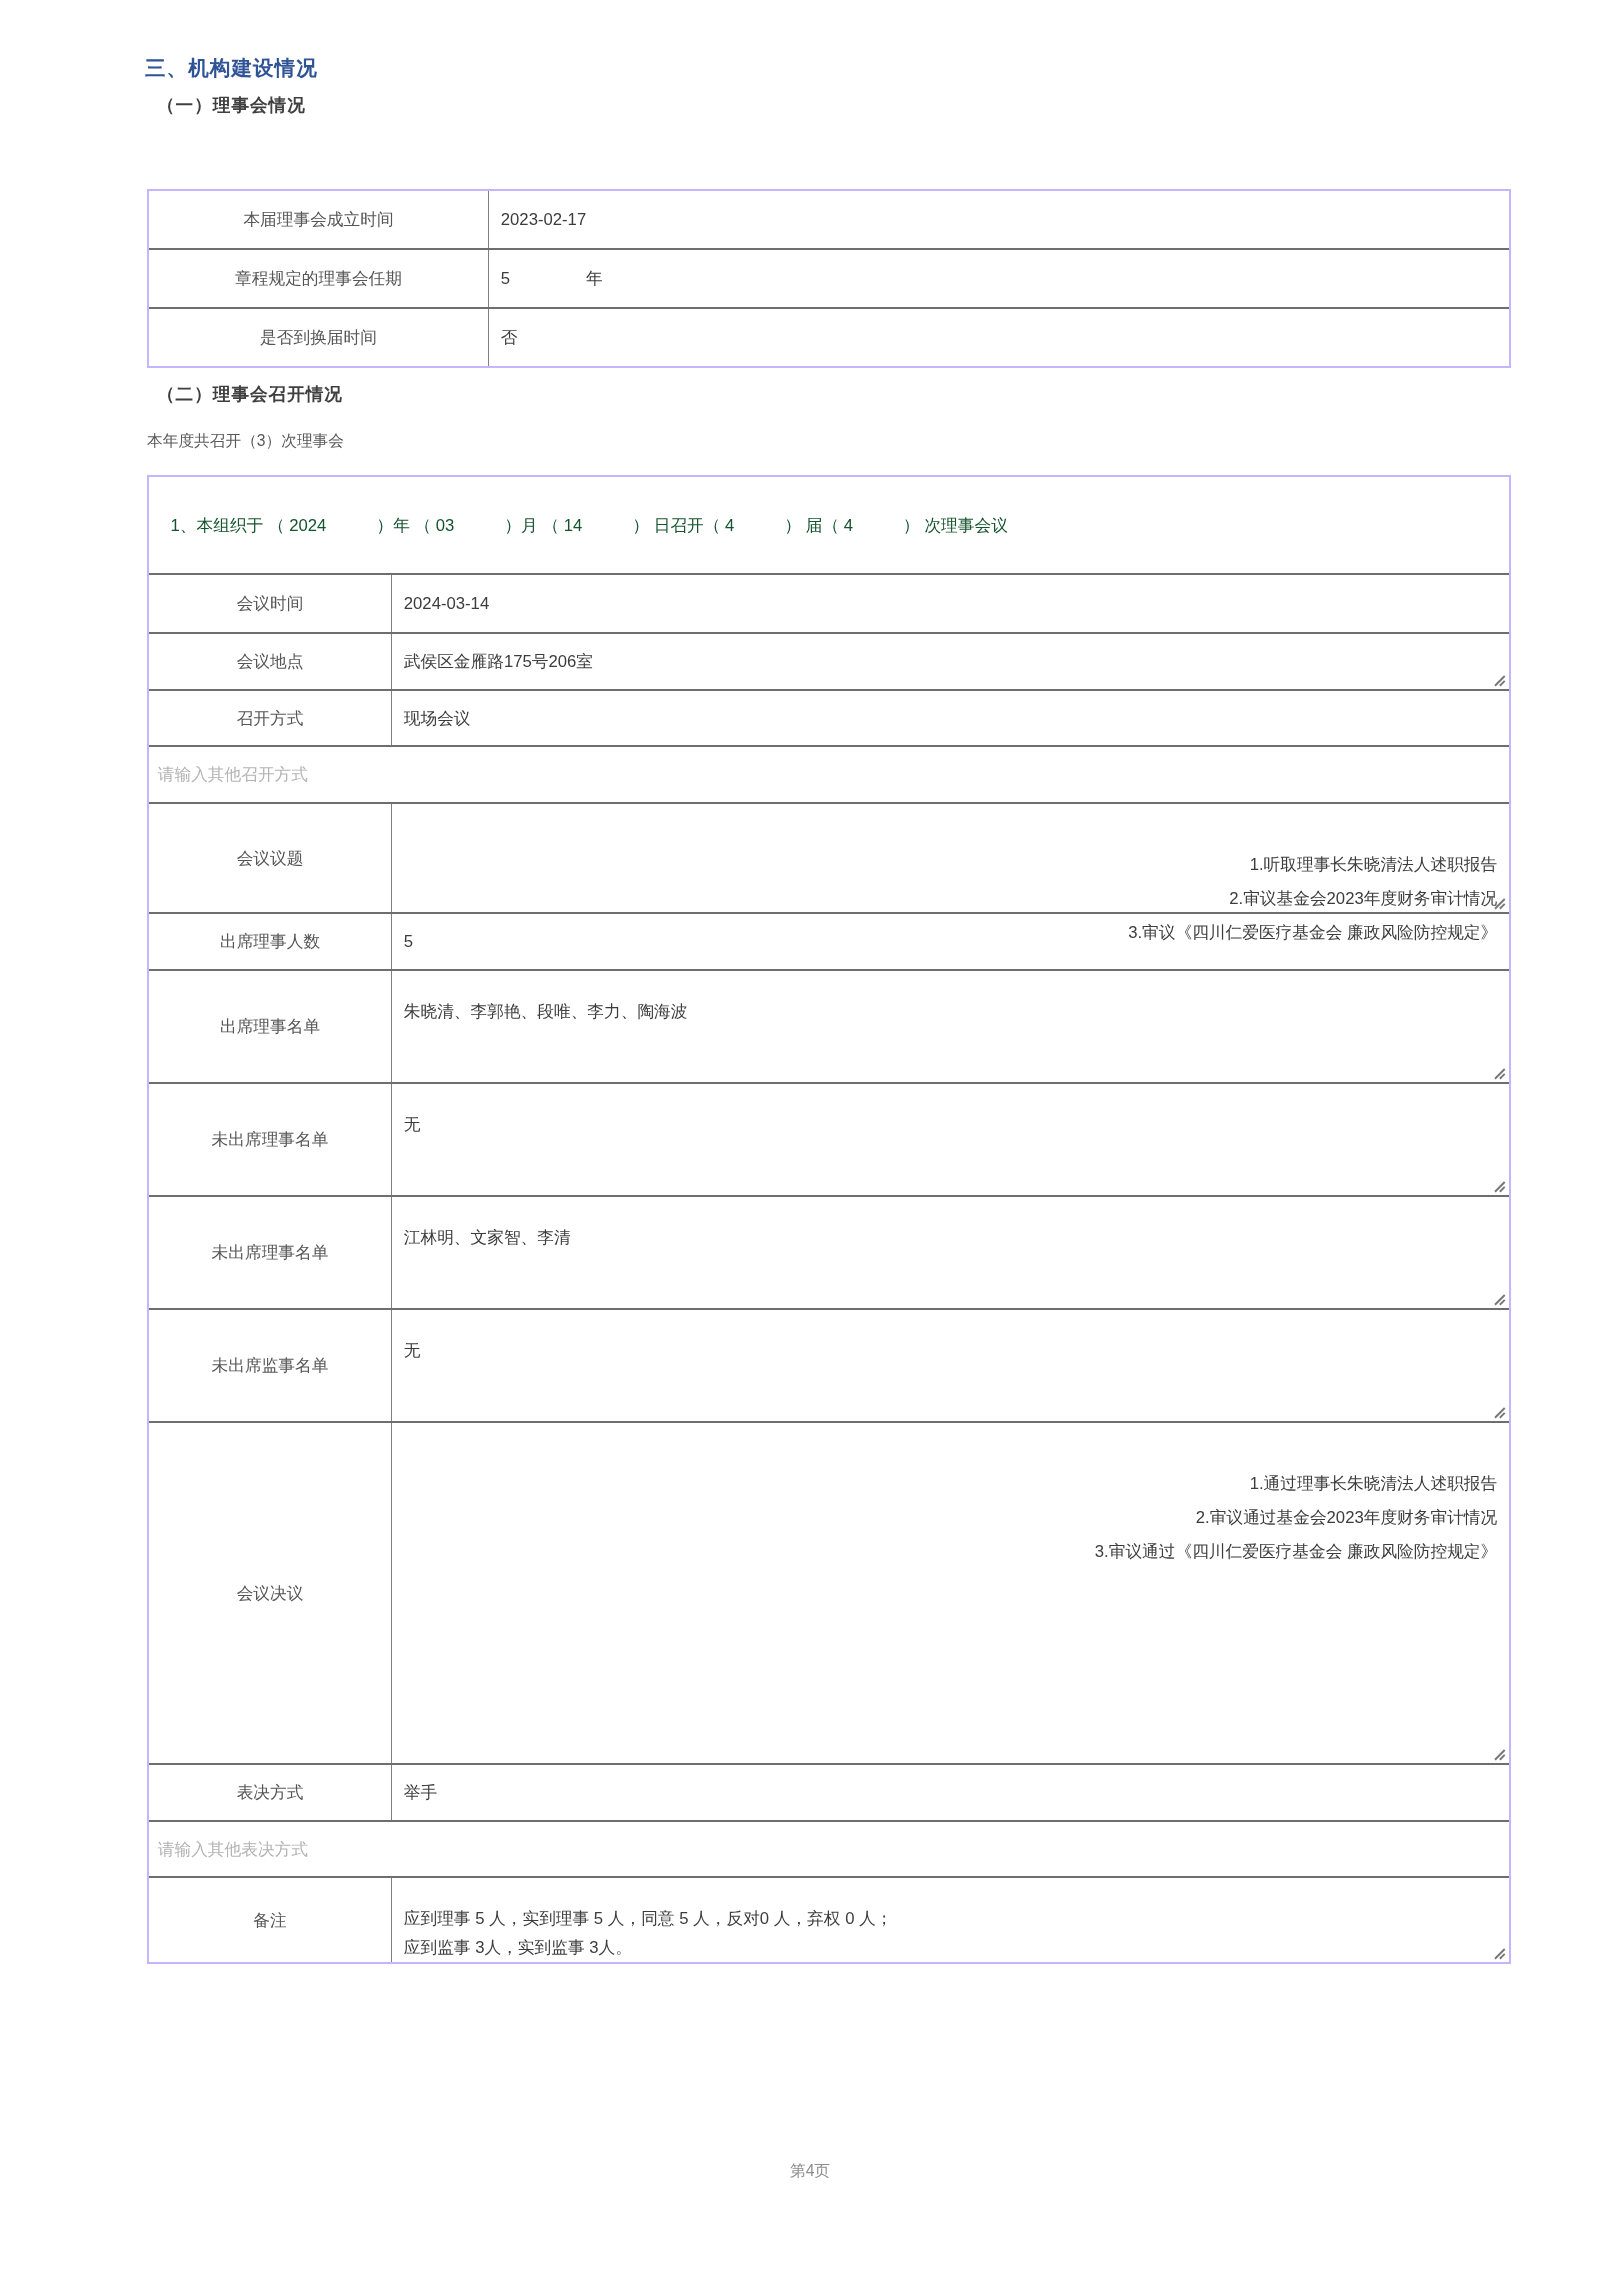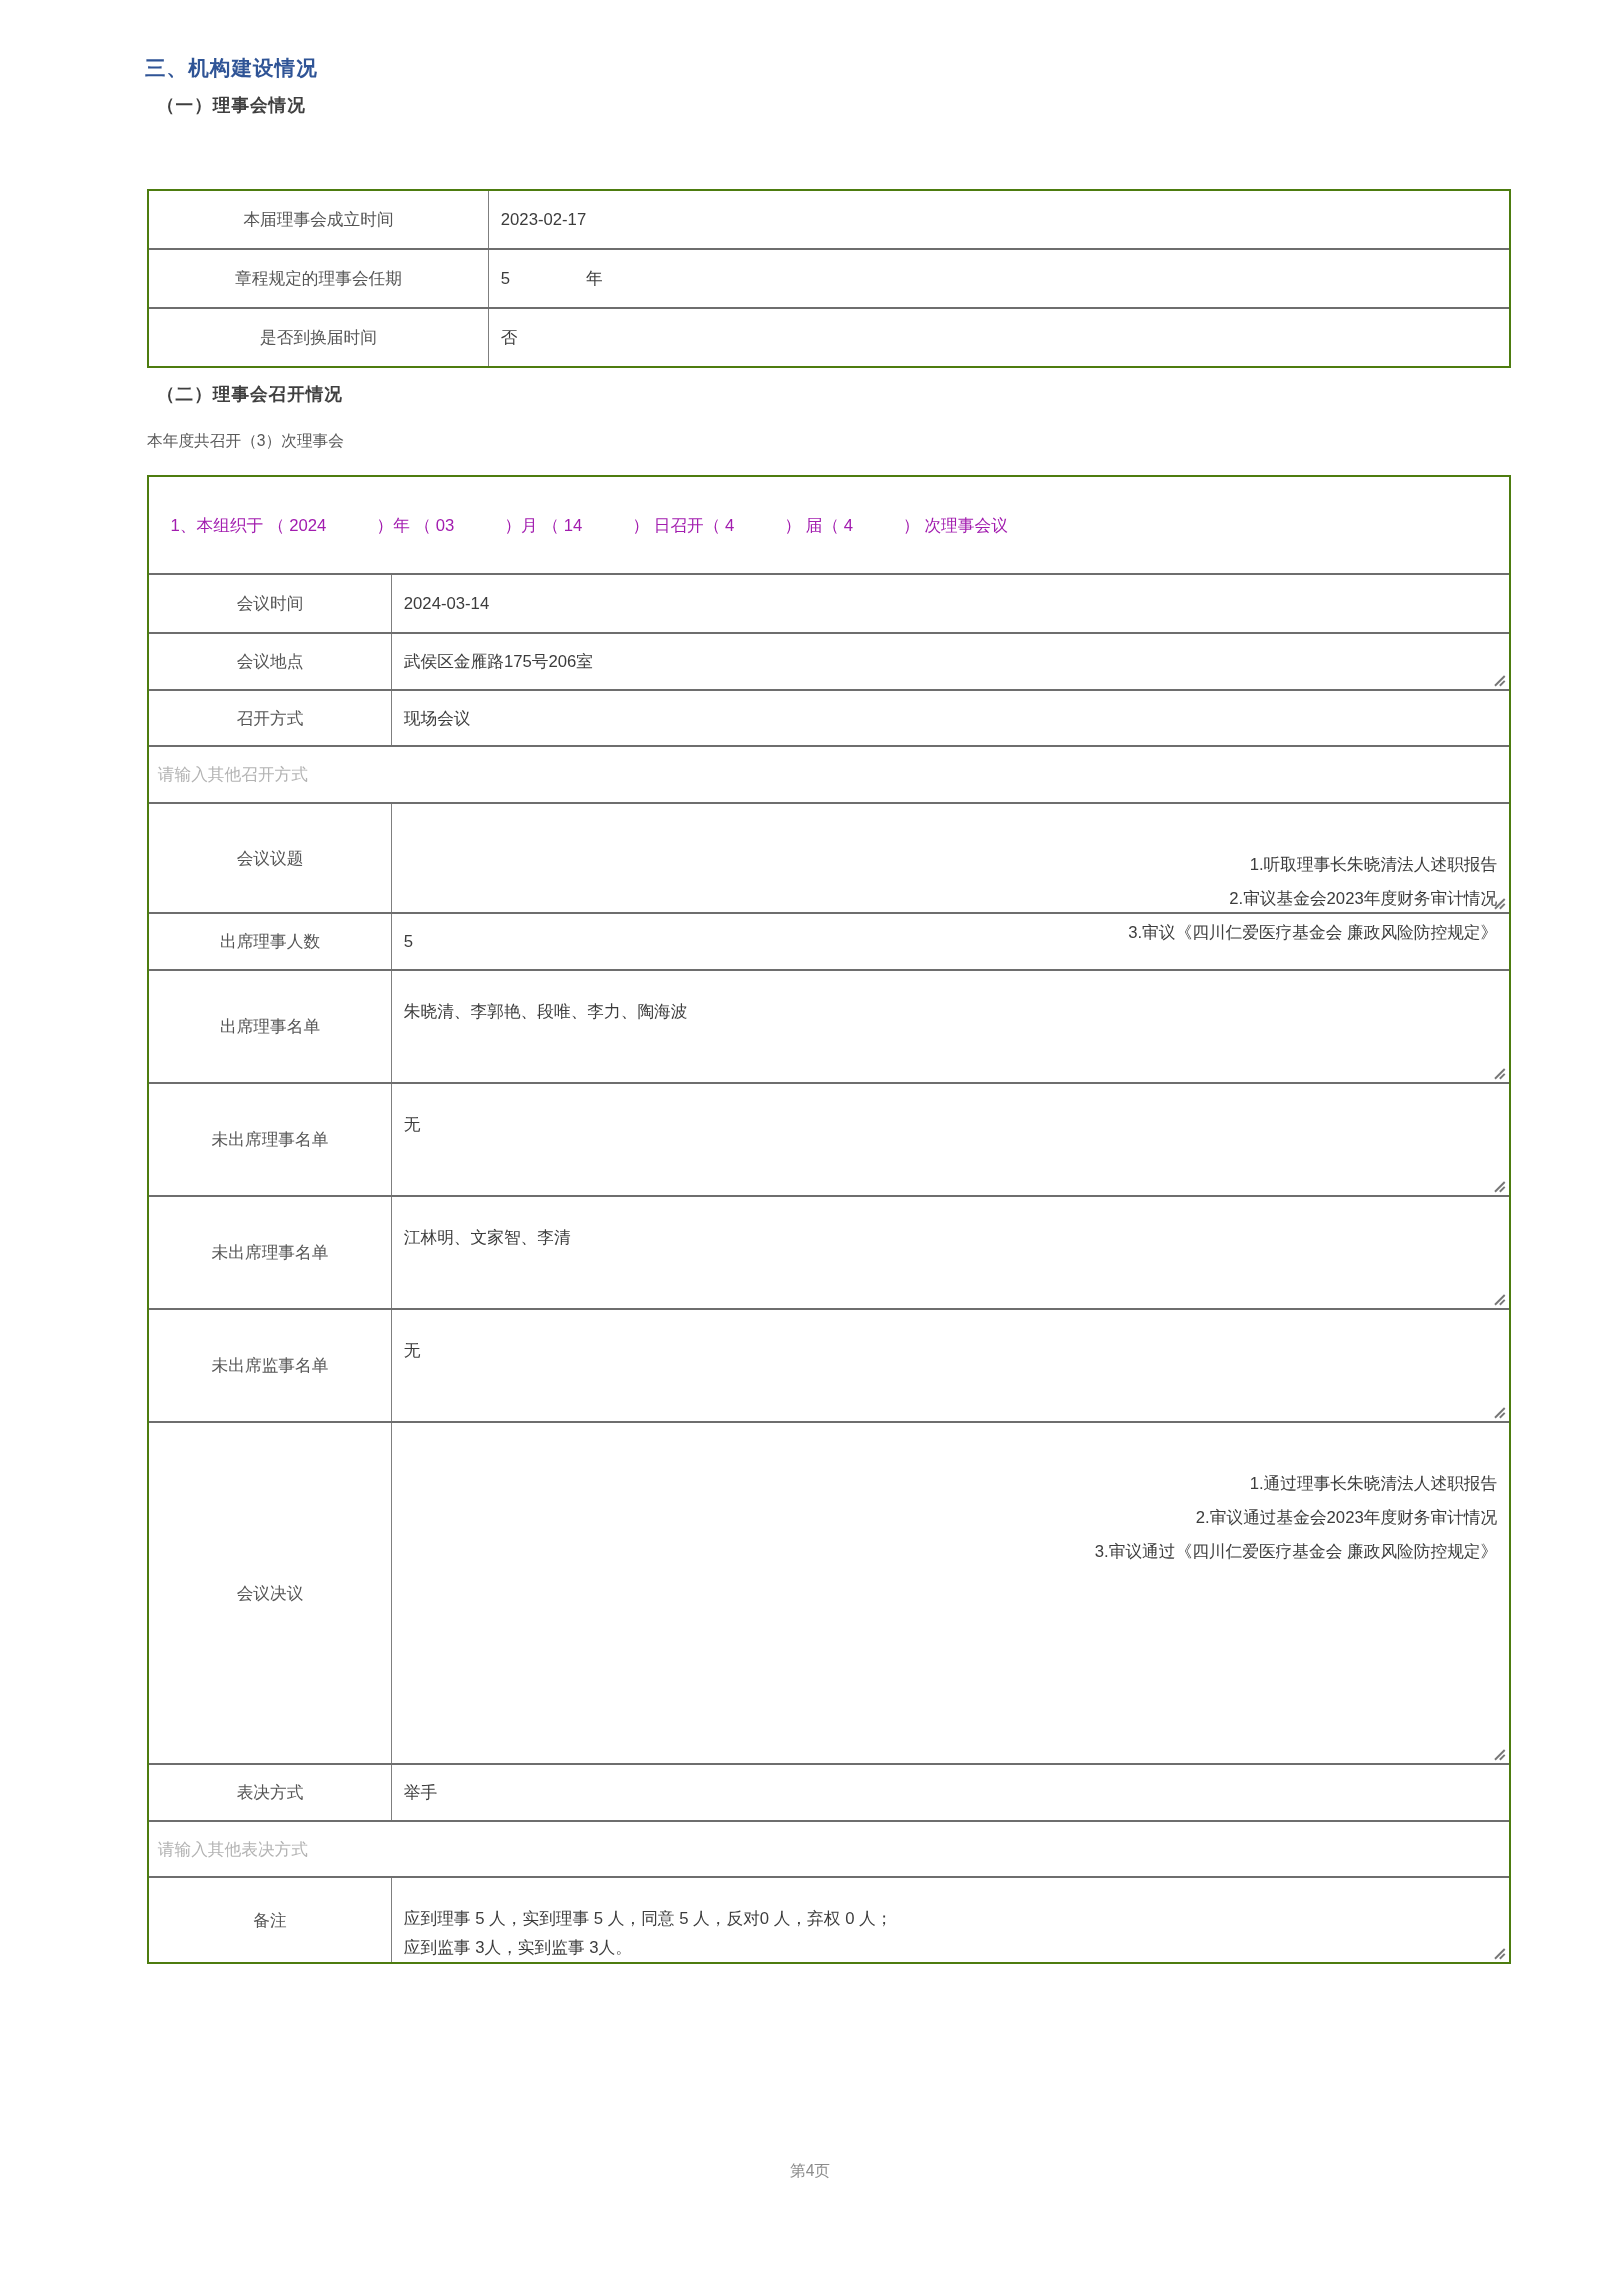--- a/index.html
+++ b/index.html
@@ -19,21 +19,21 @@
     font-size:17.6px;font-weight:bold;color:#3f3f3f;letter-spacing:1px;
   }
   .sec-heading.h1{top:93px;}
   .sec-heading.h2{top:382px;}
   .intro{
     position:absolute;left:147px;top:431px;
     font-size:15.7px;color:#595959;
   }
   .tbl{
     position:absolute;left:147px;width:1364px;
-    border:2px solid #4d7c0f;
+    border:2px solid #c4b5fd;
     box-sizing:border-box;
     background:#fff;
   }
   .tbl1{top:189px;}
   .tbl2{top:475px;}
   .trow{
     display:flex;
     border-bottom:2px solid #6e6e6e;
     box-sizing:border-box;
   }
@@ -53,21 +53,21 @@
     padding:0 11.8px;
     box-sizing:border-box;
     white-space:pre-line;
   }
   .vcenter{display:flex;align-items:center;}
   .vtop{padding-top:8.8px;}
   .headrow{
     display:flex;align-items:center;
     height:98px;
     padding-left:21.6px;
-    color:#a21caf;font-size:16.7px;
+    color:#14532d;font-size:16.7px;
     border-bottom:2px solid #6e6e6e;
     box-sizing:border-box;
     white-space:pre-wrap;
   }
   .phrow{
     display:flex;align-items:center;
     padding-left:8.8px;
     color:#b3b3b3;font-size:16.7px;
     border-bottom:2px solid #6e6e6e;
     box-sizing:border-box;

